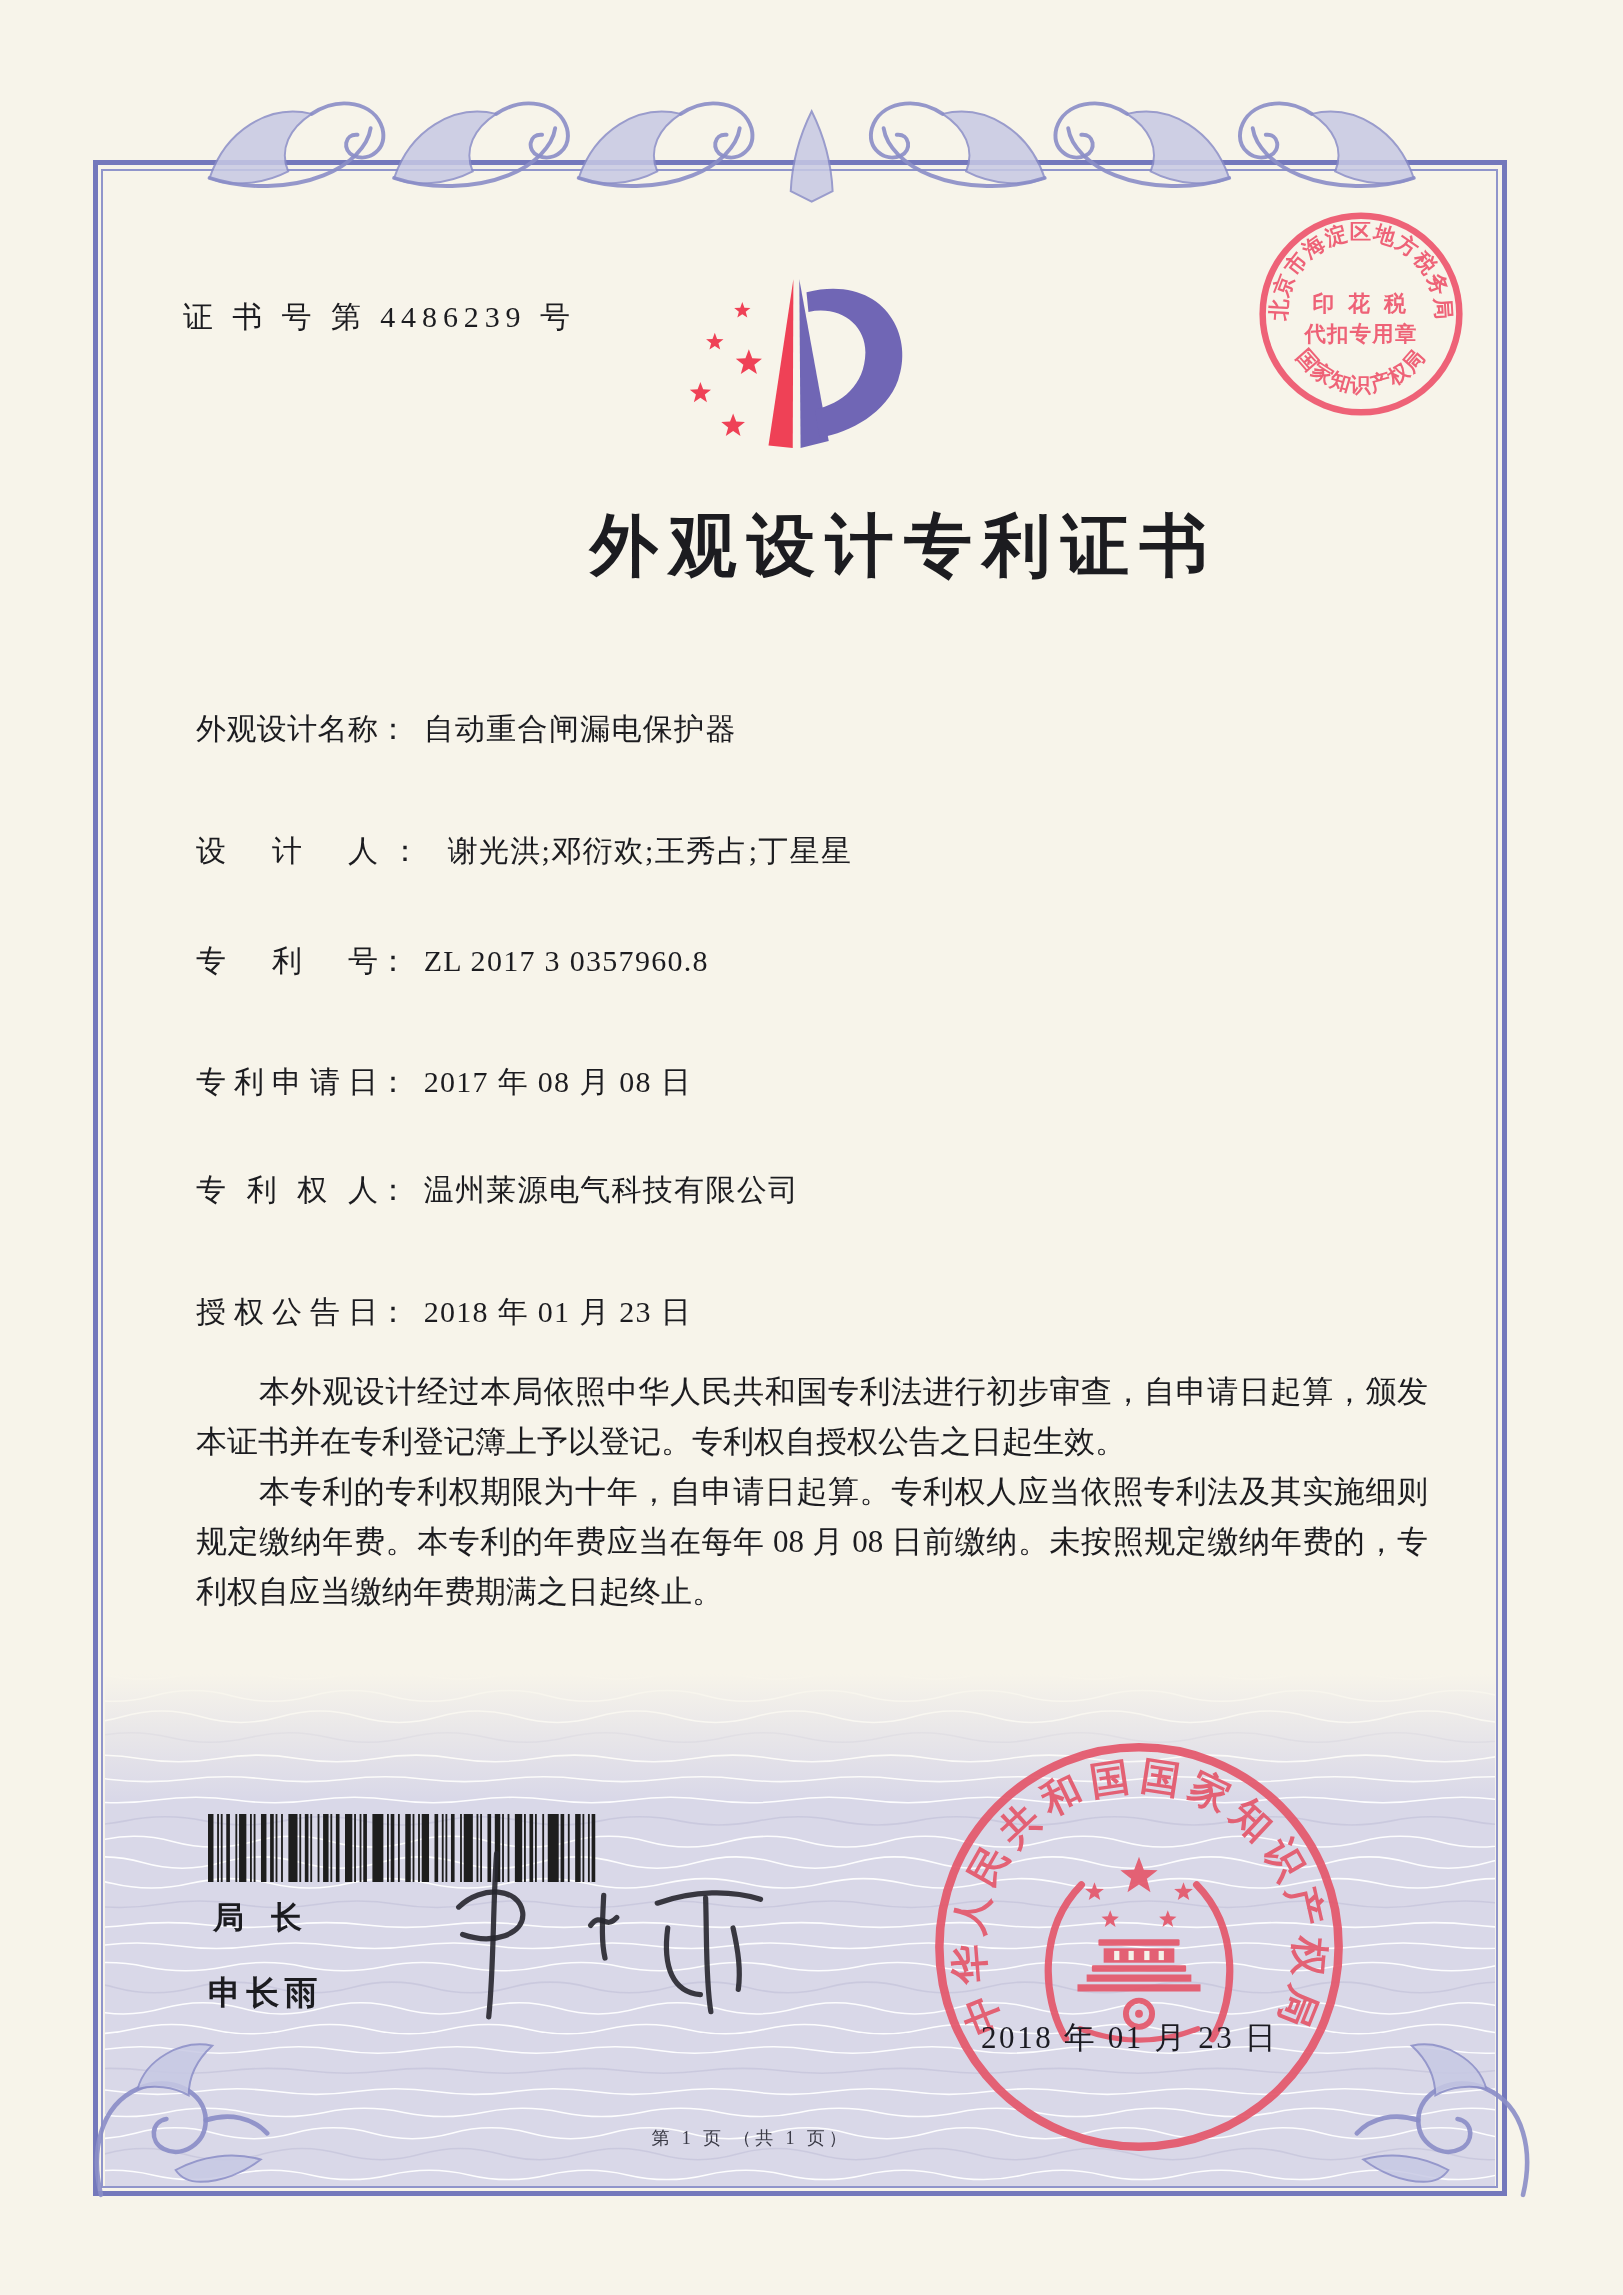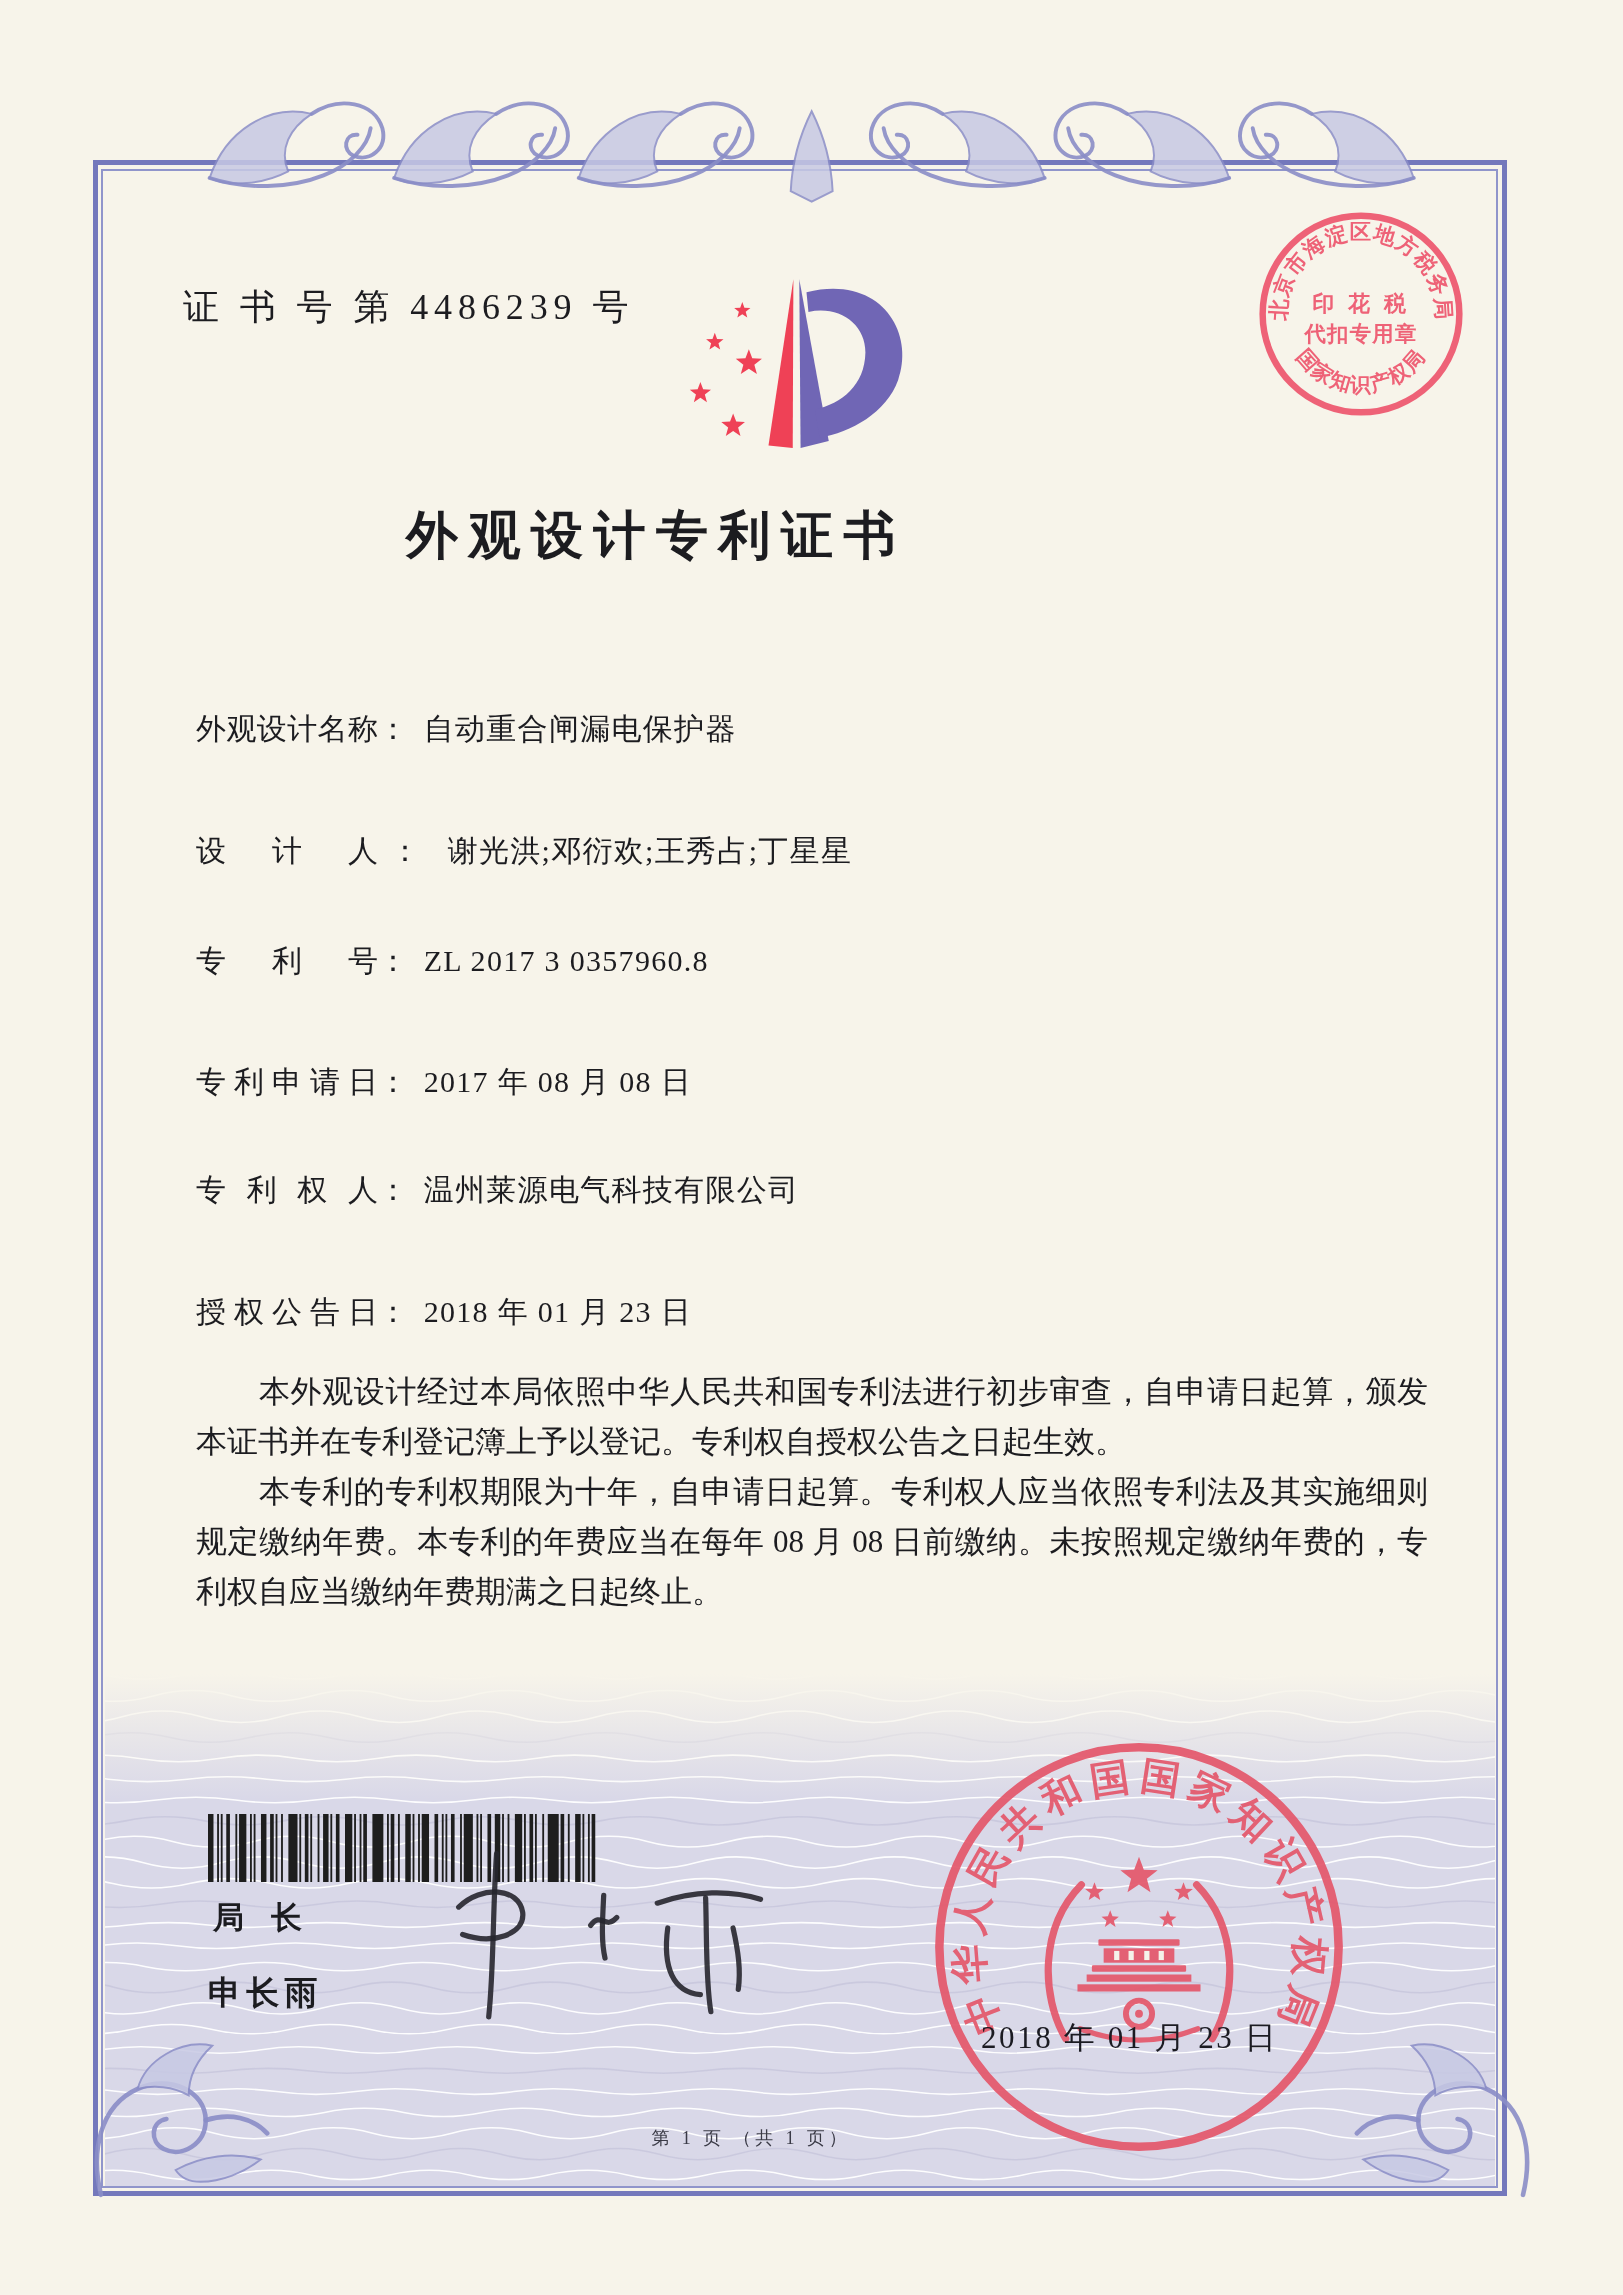--- a/index.html
+++ b/index.html
@@ -23,23 +23,23 @@
     background:linear-gradient(180deg,var(--paper,#f7f4ea) 8%,rgba(247,244,234,0) 100%);}
 
   
   .decor{left:0;top:0;width:1624px;height:2295px;z-index:40;pointer-events:none;}
   .orn-fill{fill:#c7c9e4;stroke:#8a8dc7;stroke-width:3;opacity:.85;}
   .orn-stroke{fill:none;stroke:#8a8dc7;stroke-width:6;stroke-linecap:round;opacity:.9;}
   .orn-stroke2{fill:none;stroke:#8a8dc7;stroke-width:7;stroke-linecap:round;opacity:.9;}
 
   
   .z{z-index:50;}
-  .cert-no{left:183px;top:283px;font-size:36px;letter-spacing:5.9px;}
-  .title{left:406px;top:501px;width:812px;text-align:left;
-    font-size:52px;font-weight:bold;letter-spacing:10.5px;}
+  .cert-no{left:183px;top:297px;font-size:30px;letter-spacing:5.9px;}
+  .title{left:406px;top:501px;width:812px;text-align:right;
+    font-size:68px;font-weight:bold;letter-spacing:10.5px;}
   .field-row{left:196px;display:flex;align-items:flex-start;font-size:30px;line-height:1.35;}
   .flabel{display:inline-block;width:182px;text-align:justify;text-align-last:justify;}
   .fcolon{display:inline-block;}
   .fvalue{display:inline-block;padding-left:15.7px;letter-spacing:1.3px;white-space:nowrap;}
   .row1{top:709px;} .row2{top:831px;gap:12px;} .row3{top:941px;}
   .row4{top:1062px;} .row5{top:1170px;justify-content:center;} .row6{top:1292px;}
   .body-text{left:196px;top:1367px;width:1232px;font-size:31px;line-height:50px;
     text-align:justify;}
   .body-text p{margin:0;text-indent:63px;}
   .director-label{left:213px;top:1897px;font-size:31px;font-weight:bold;letter-spacing:9.2px;

